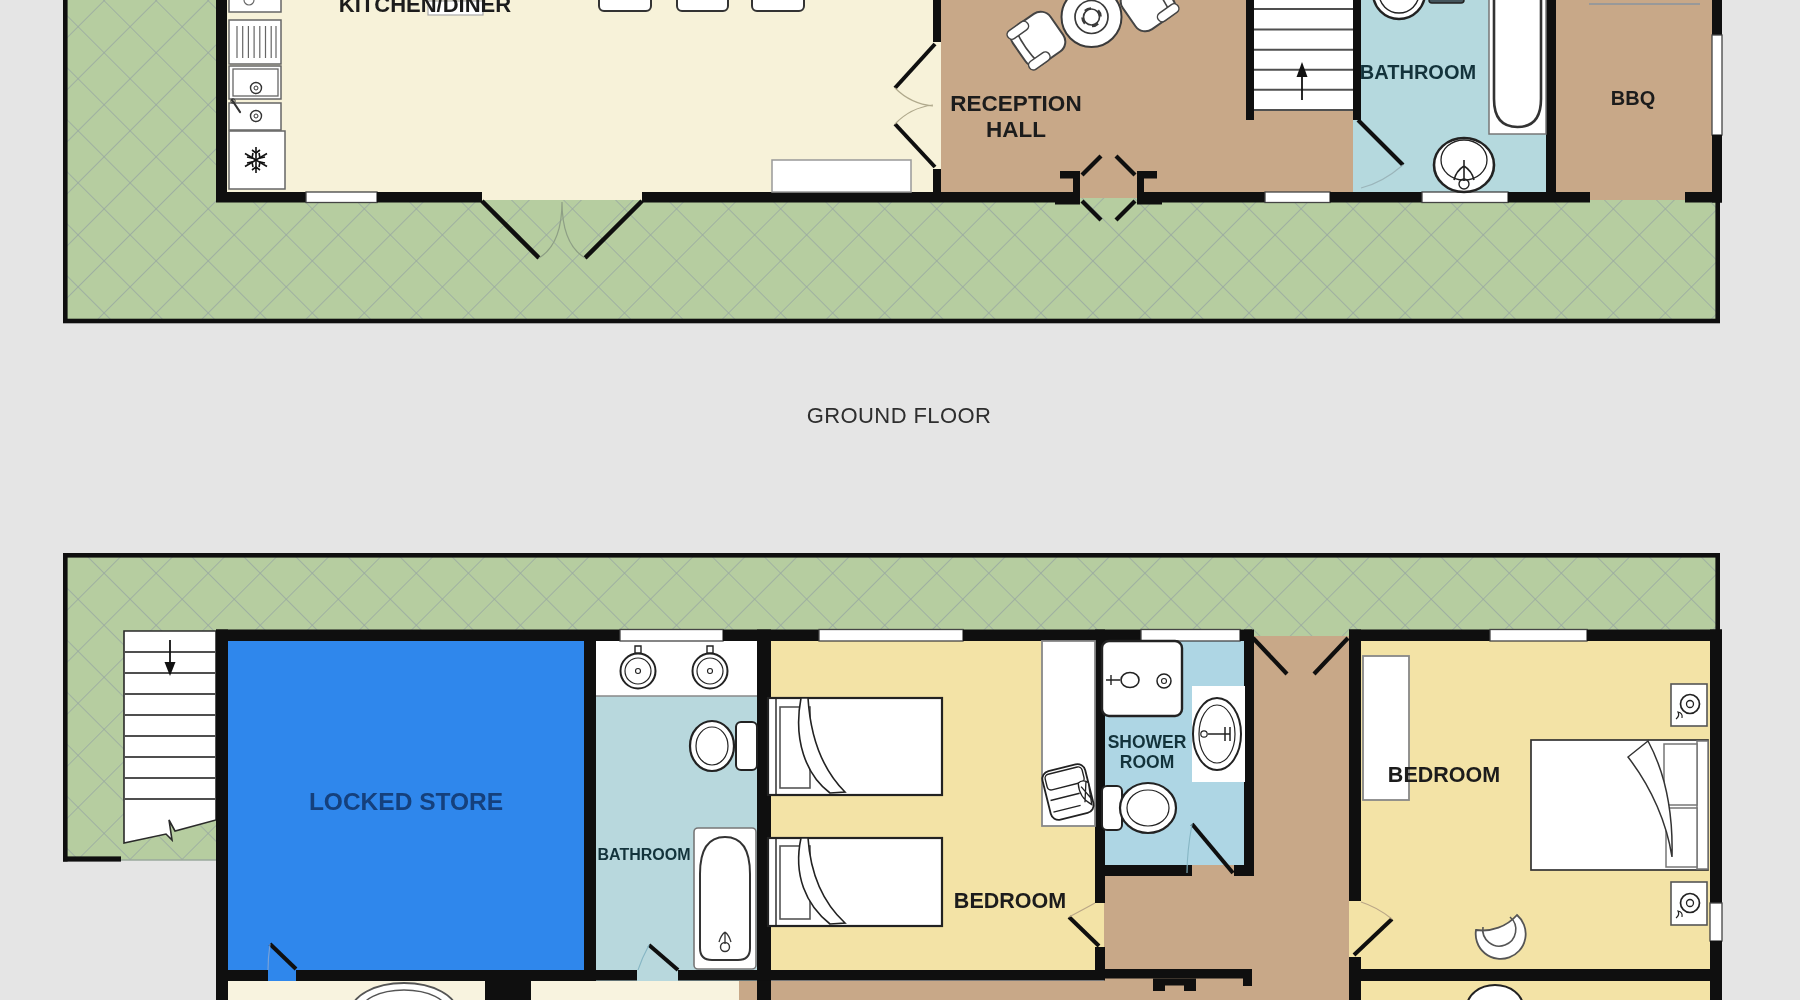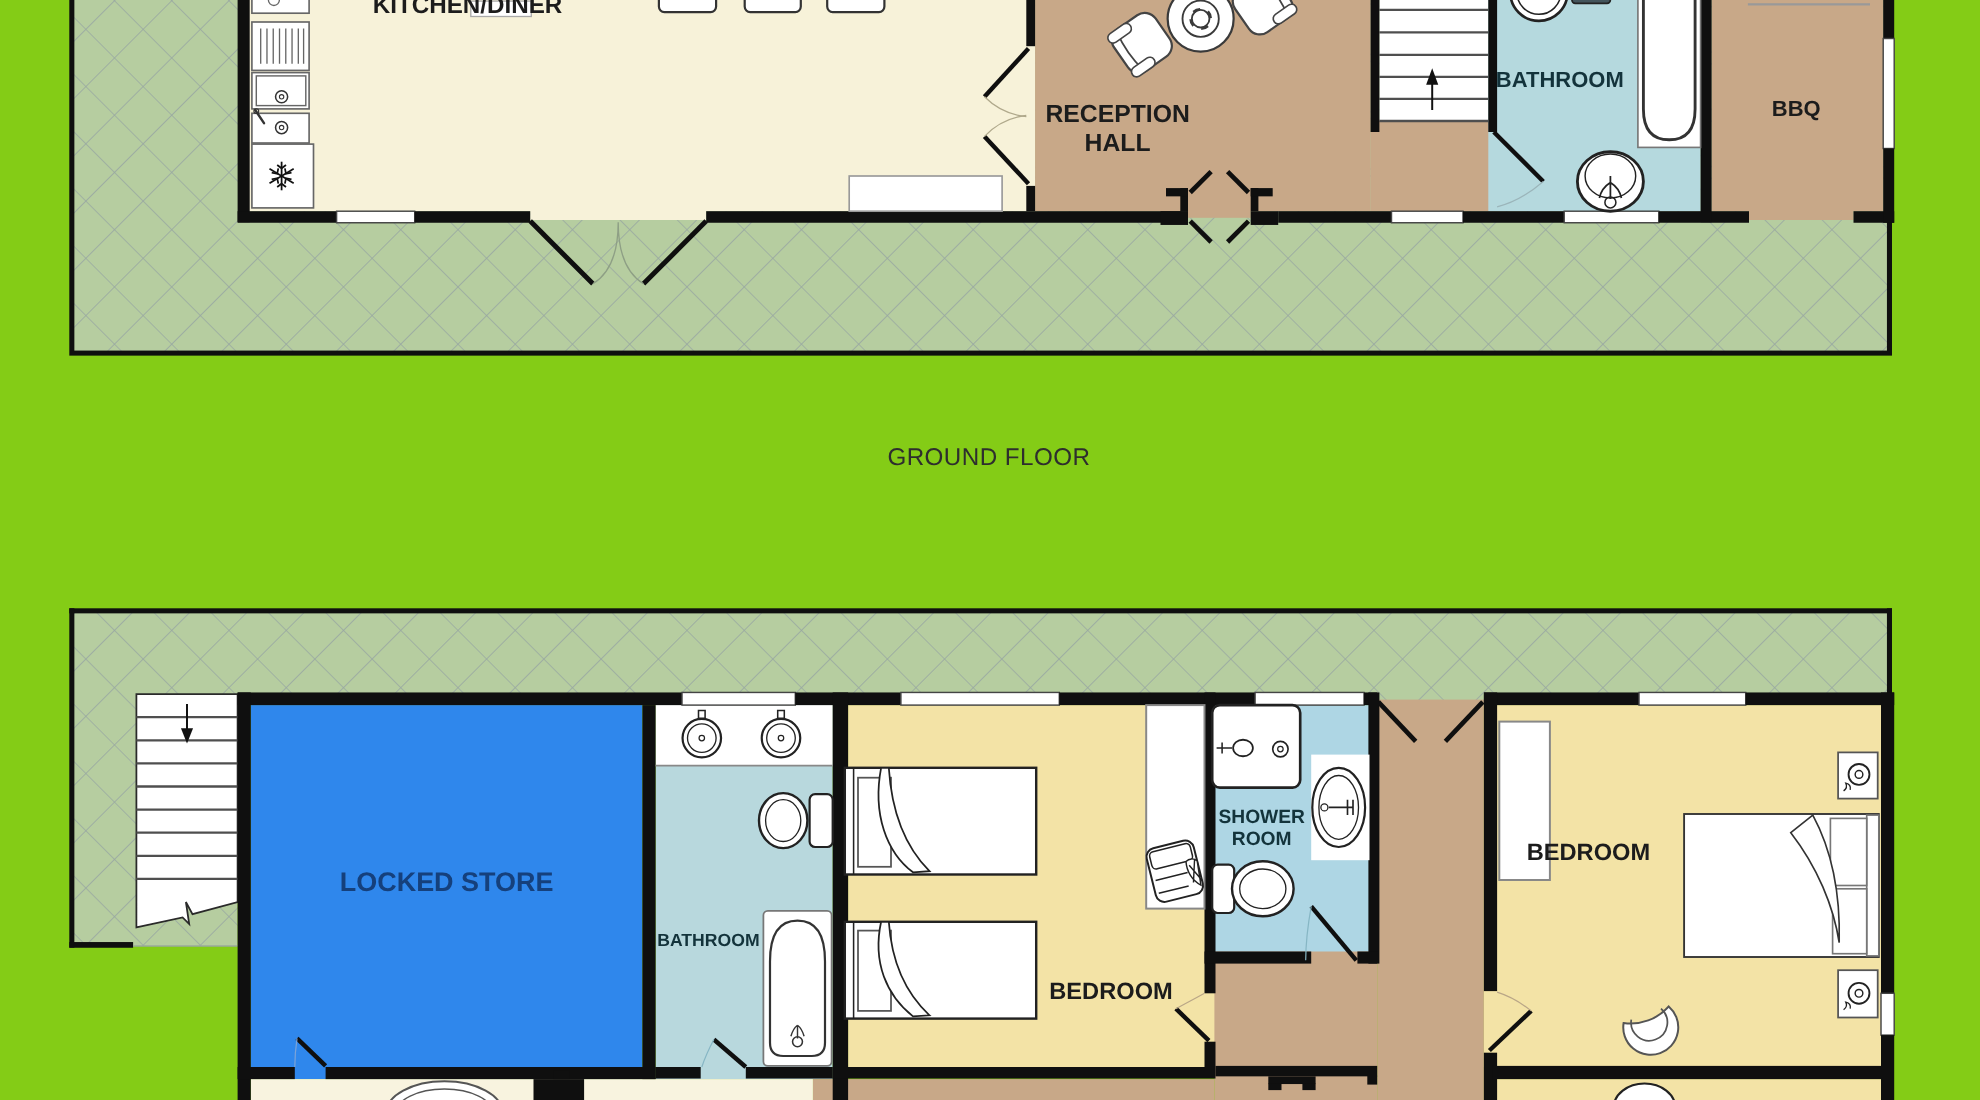--- a/index.html
+++ b/index.html
@@ -1,16 +1,16 @@
 <!DOCTYPE html>
 <html><head>
 <meta charset="utf-8">
 <style>
   html,body{margin:0;padding:0;background:#ffffff;}
-  #page{position:relative;width:1800px;height:1000px;overflow:hidden;background:#84cc16;
+  #page{position:relative;width:1800px;height:1000px;overflow:hidden;background:#e5e5e5;
         font-family:"Liberation Sans", sans-serif;}
   svg{display:block}
   text{font-family:"Liberation Sans", sans-serif;}
 </style>
 </head>
 <body>
 <div id="page">
 <svg width="1800" height="1000" viewBox="0 0 1800 1000">
 <defs>
 <pattern id="hatch" width="36.8" height="36.8" patternUnits="userSpaceOnUse" patternTransform="rotate(45)">

